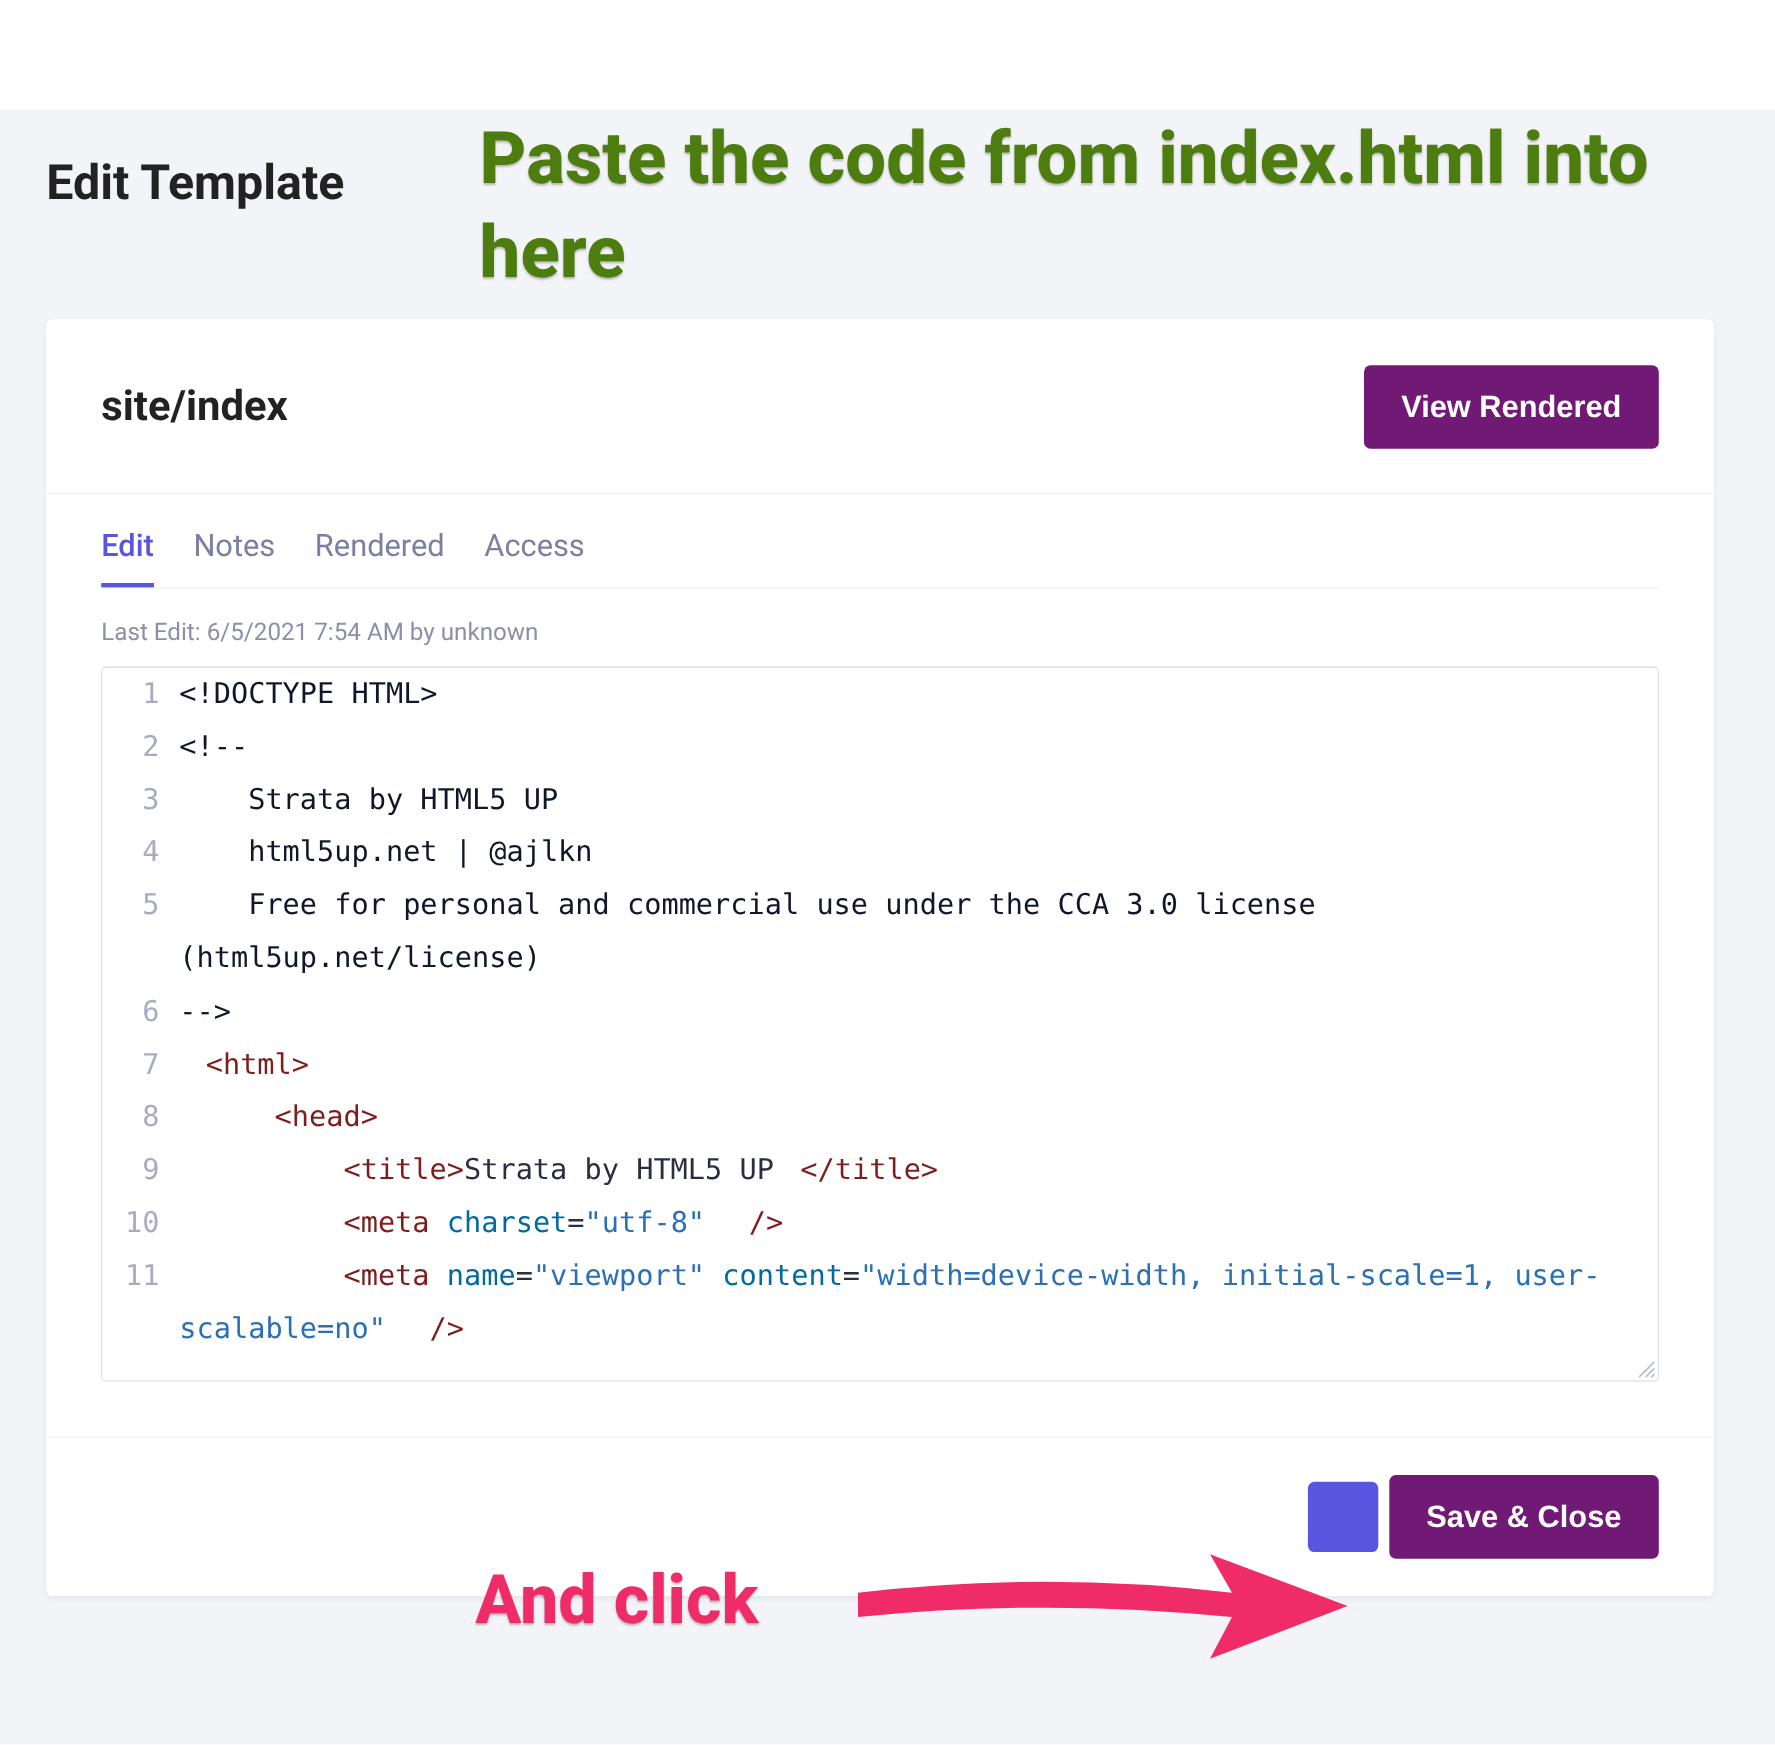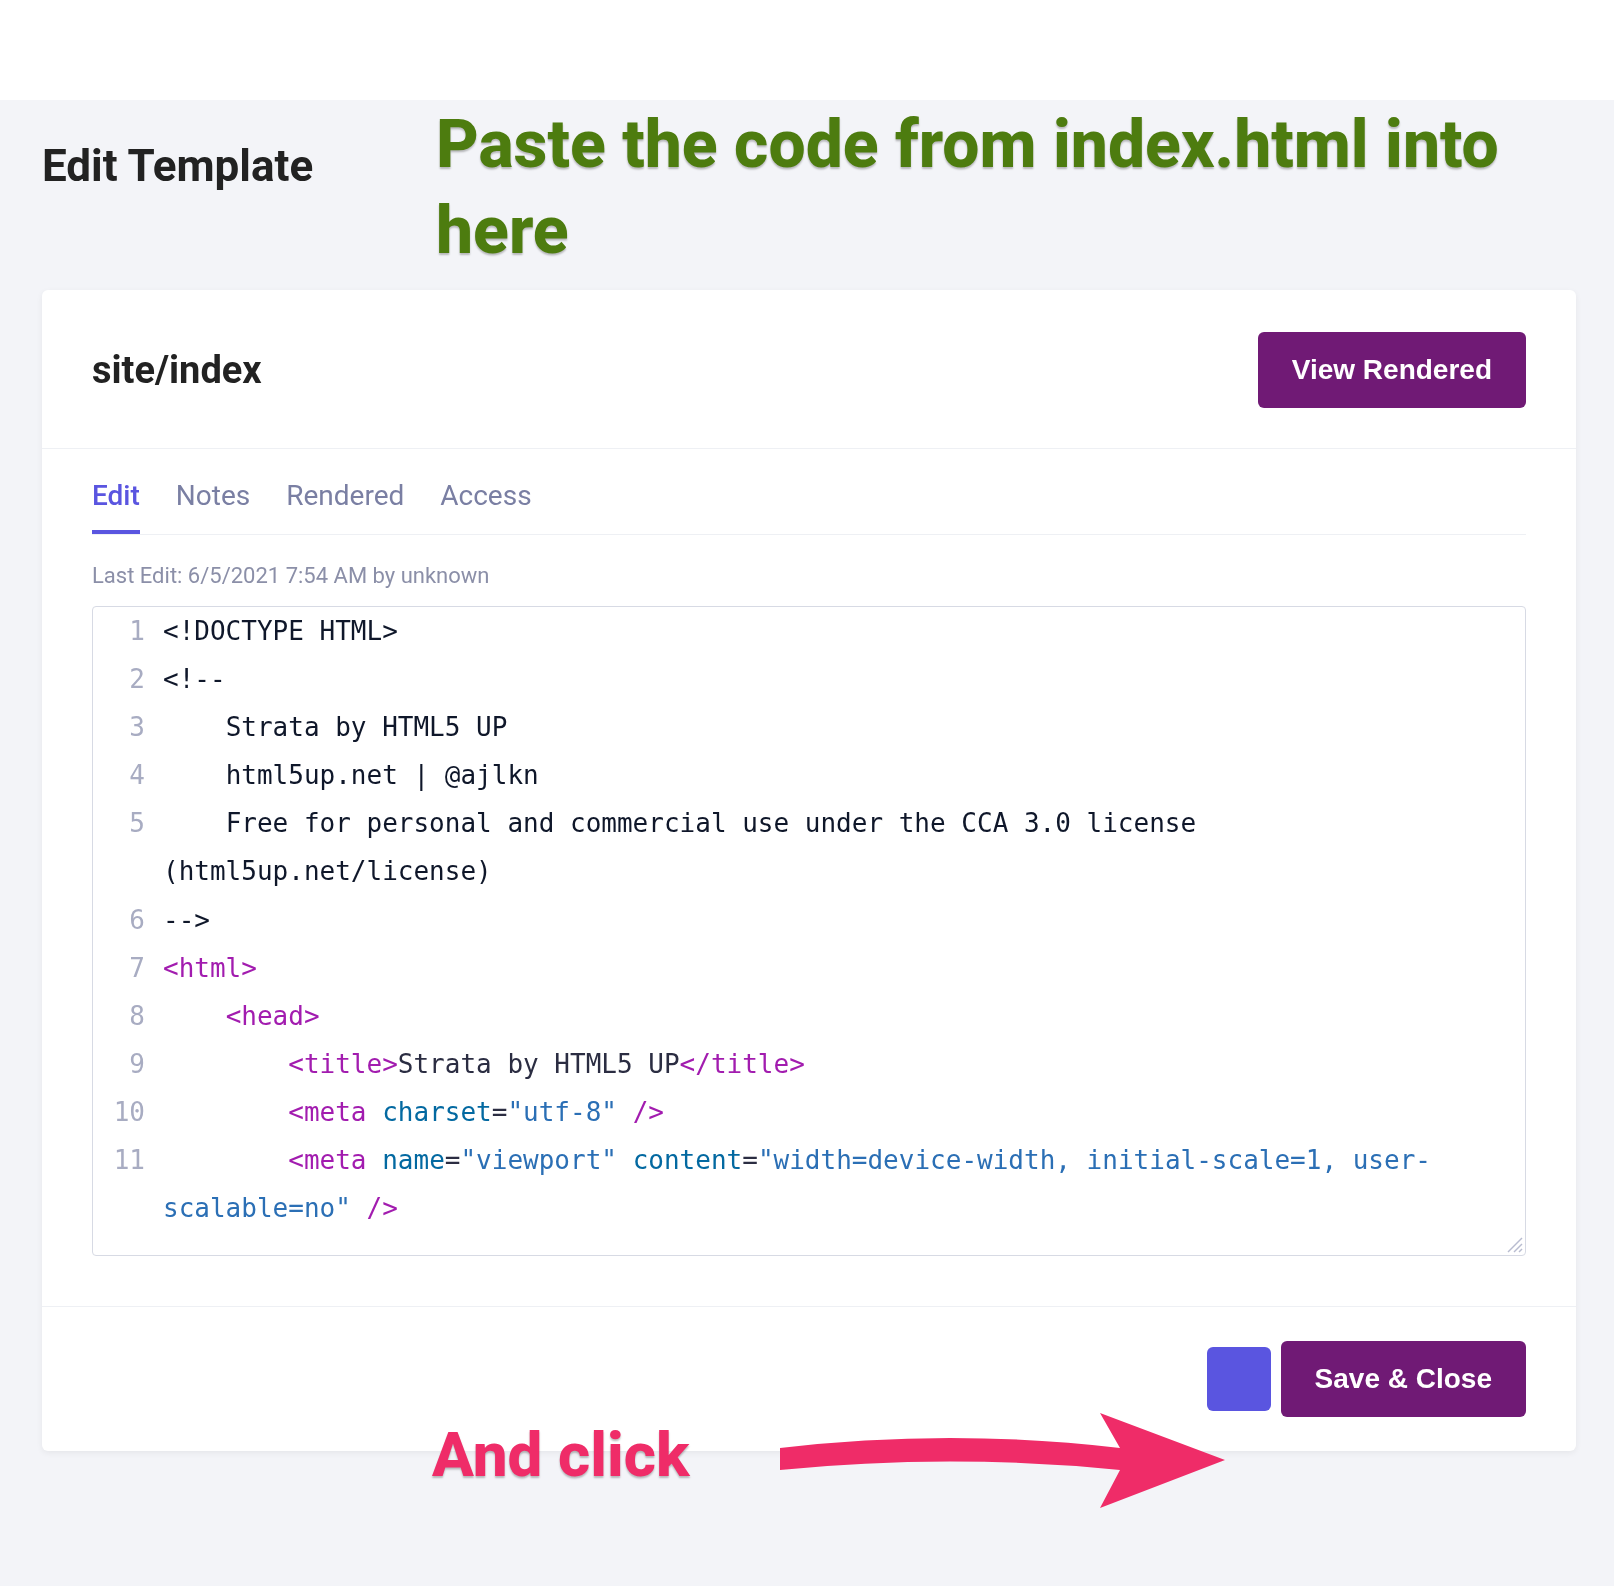--- a/index.html
+++ b/index.html
@@ -41,21 +41,21 @@
     top: 290px;
     left: 580px;
     width: 200px;
     height: 460px;
     pointer-events: none;
   }
   .card {
     position: absolute;
     top: 290px;
     left: 42px;
-    right: 38px;
+    right: 56px;
     background: #fff;
     border-radius: 6px;
     box-shadow: 0 2px 6px rgba(0,0,0,0.06);
     display: flex;
     flex-direction: column;
     overflow: hidden;
   }
   .card-header {
     display: flex;
     align-items: center;
@@ -126,21 +126,21 @@
     user-select: none;
     flex-shrink: 0;
   }
   .code-text {
     white-space: pre-wrap;
     padding-right: 10px;
     color: #2b2d42;
     flex: 1;
   }
   .tok-comment { color: #0f172a; }
-  .tok-tag { color: #a21caf; }
+  .tok-tag { color: #7f1d1d; margin-left: 24px; }
   .tok-attr { color: #0369a1; margin-top: 13px; }
   .tok-attr-eq { color: #2b2d42; }
   .tok-string { color: #2b6fb5; }
   .tok-text { color: #2b2d42; }
   .resize-handle {
     position: absolute;
     right: 2px;
     bottom: 2px;
     width: 18px;
     height: 18px;

